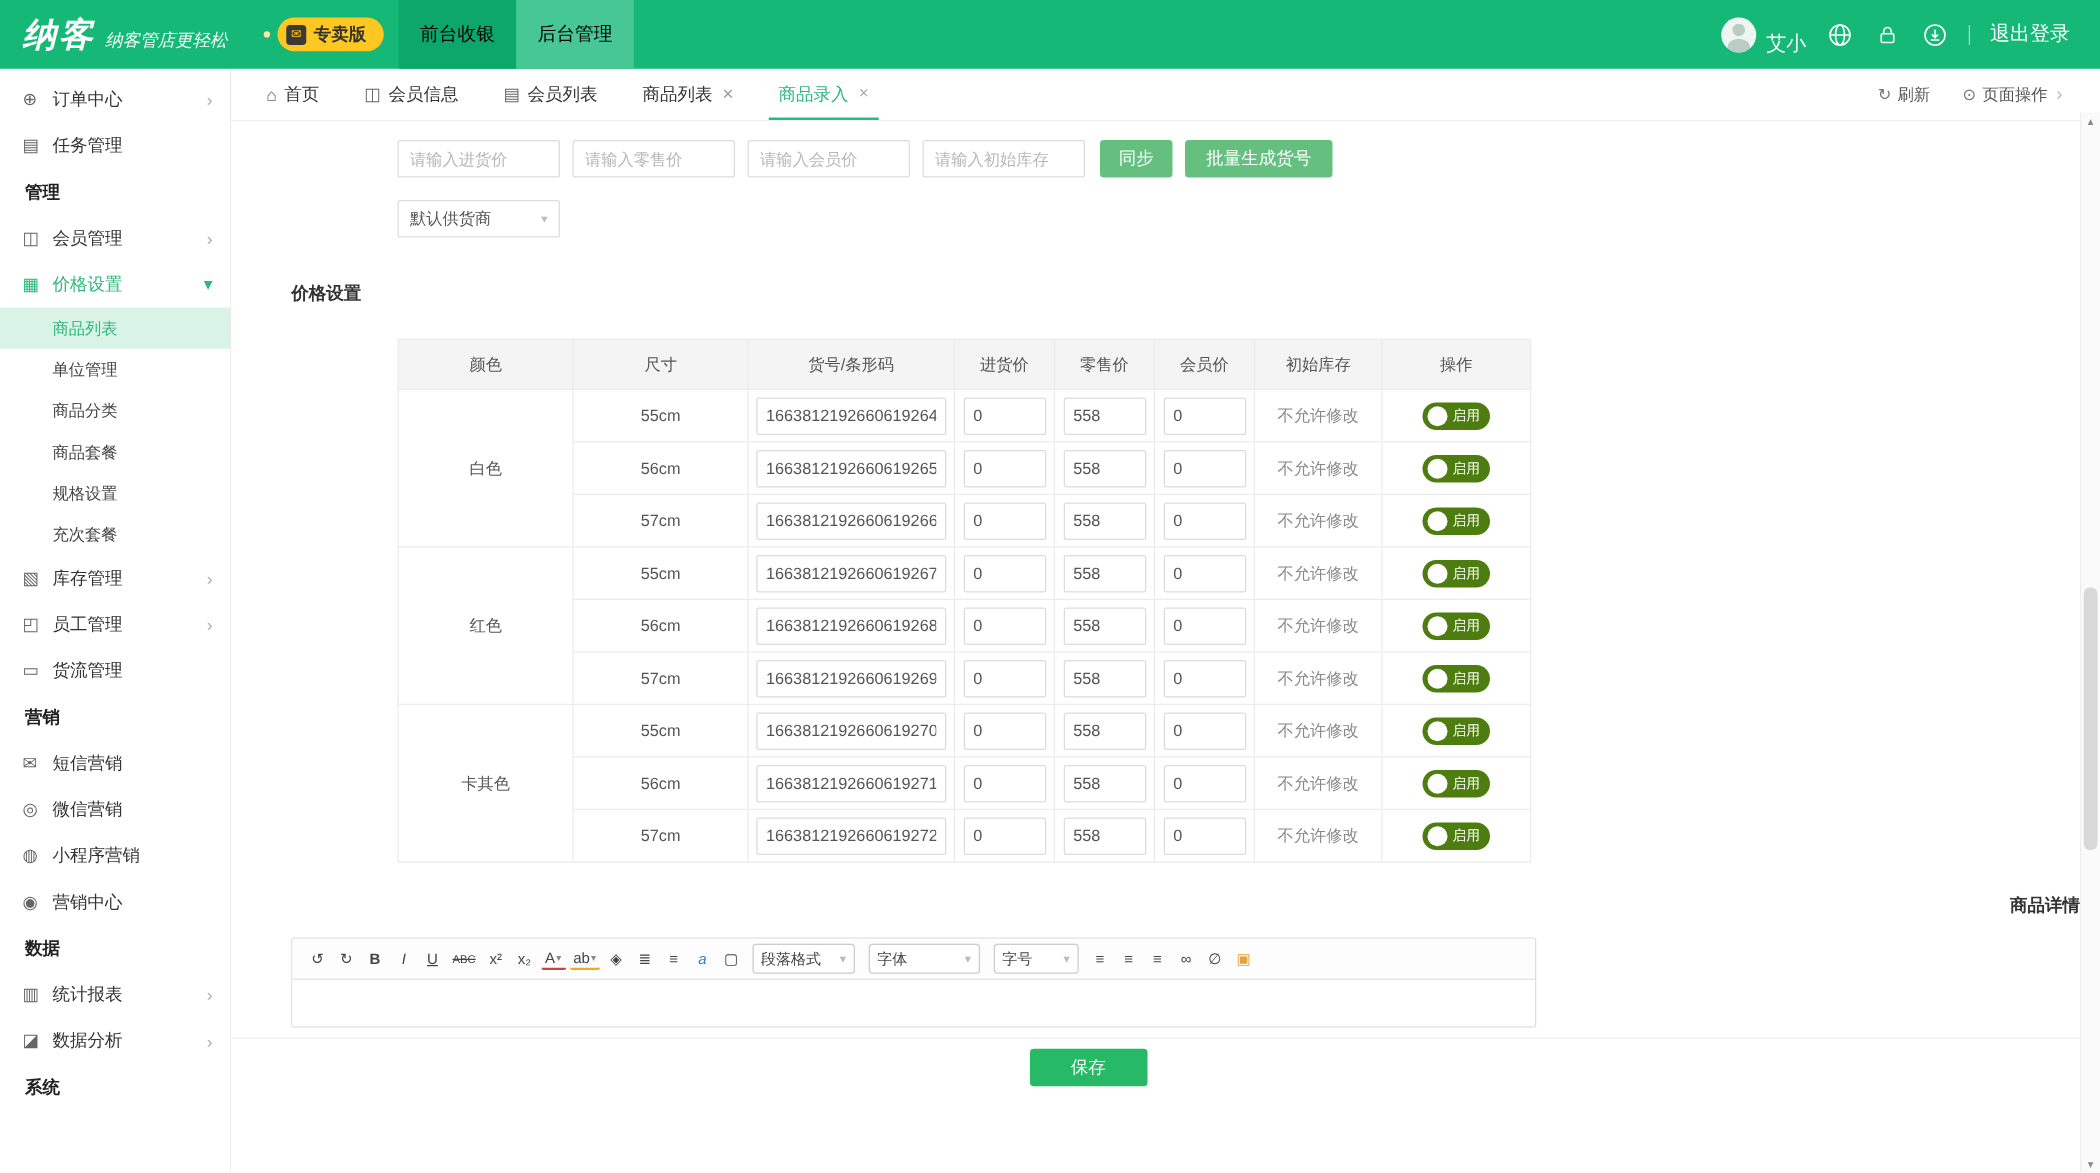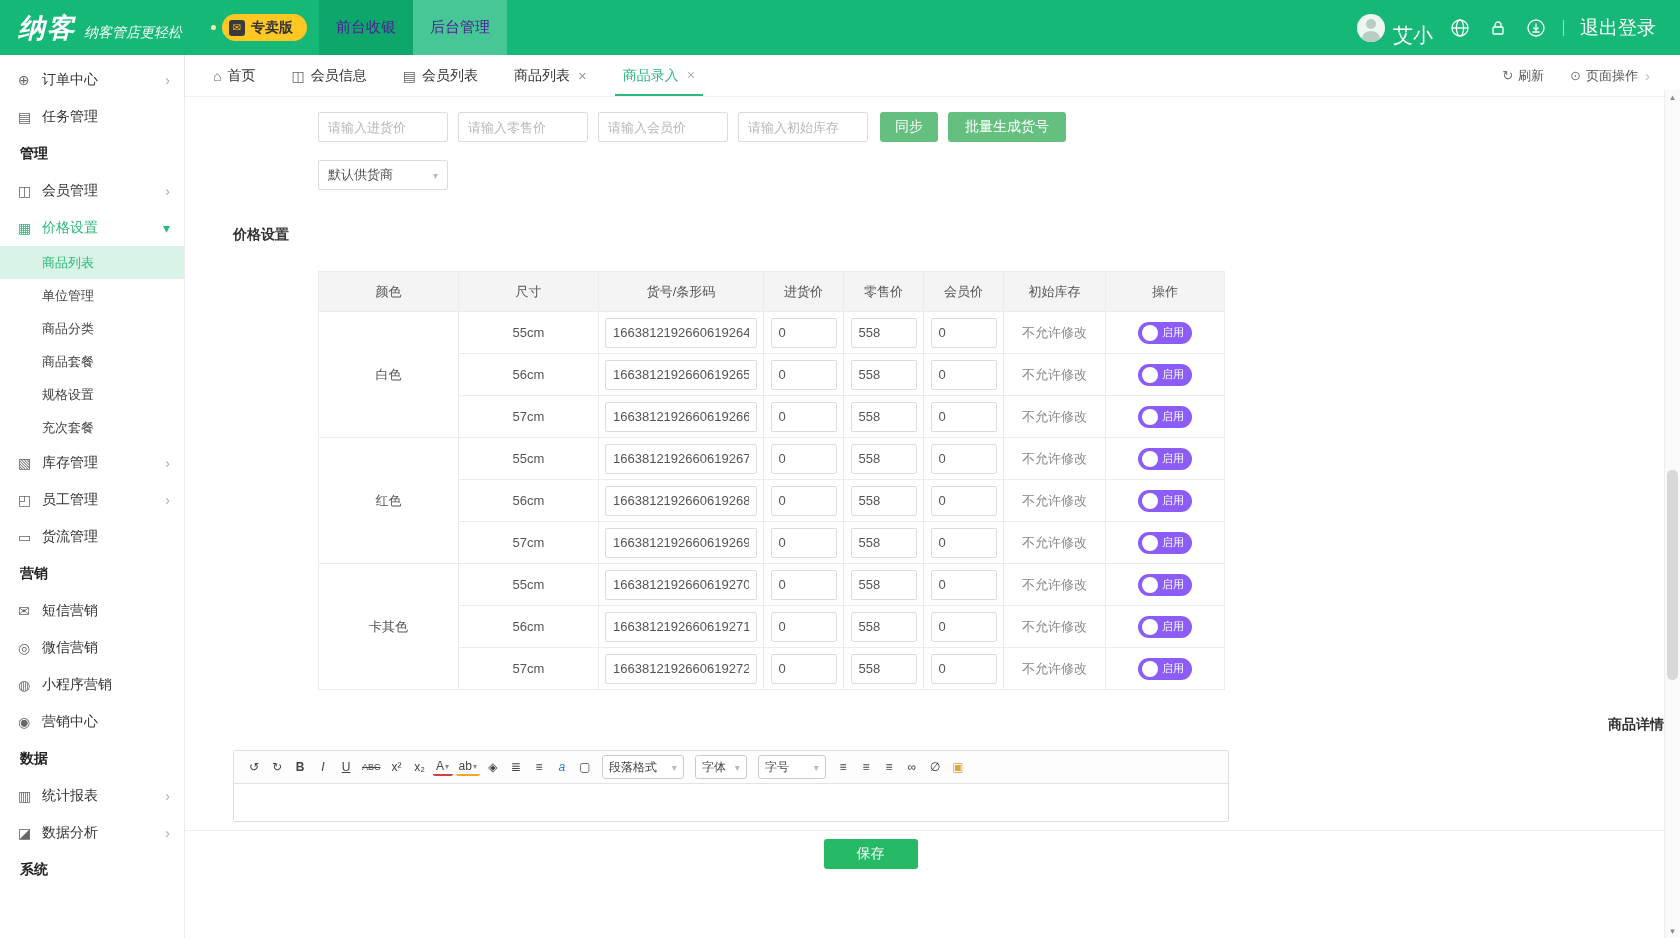--- a/index.html
+++ b/index.html
@@ -13,30 +13,30 @@
   .logo-text { font-size:27px; font-weight:bold; font-style:italic; color:#fff; letter-spacing:2px; }
   .slogan { font-size:14px; font-style:italic; color:#fff; margin-left:8px; opacity:.95; white-space:nowrap; }
   .badge { position:relative; display:flex; align-items:center; gap:6px; background:#ffc722;
     color:#333; font-weight:bold; font-size:14px; height:27px; padding:0 14px 0 7px; border-radius:14px; }
   .badge::before { content:""; position:absolute; left:-11px; top:11px; width:5px; height:5px;
     border-radius:50%; background:#ffe9a0; }
   .badge-ico { width:16px; height:16px; background:#3a3a3a; color:#ffc722; border-radius:3px;
     font-size:10px; display:flex; align-items:center; justify-content:center; }
   .hnav { display:flex; height:55px; margin-left:12px; }
   .hnav-tab { width:94px; display:flex; align-items:center; justify-content:center;
-    color:#4c1d95; font-size:15px; background:#0da76c; cursor:pointer; }
+    color:#000000; font-size:15px; background:#0da76c; cursor:pointer; }
   .hnav-tab.active { background:#47c795; }
   .hright { margin-left:auto; display:flex; align-items:center; gap:16px; padding-right:24px; color:#fff; }
   .avatar { width:28px; height:28px; border-radius:50%; background:#eef6f1; position:relative; overflow:hidden; cursor:pointer; }
   .avatar::before { content:""; position:absolute; top:5px; left:9px; width:10px; height:10px; border-radius:50%; background:#b9cdc4; }
   .avatar::after { content:""; position:absolute; top:17px; left:5px; width:18px; height:14px; border-radius:50%; background:#b9cdc4; }
-  .uname { font-size:20px; margin-left:-8px; cursor:pointer;margin-top:16px; }
+  .uname { font-size:16px; margin-left:-8px; cursor:pointer;margin-top:16px; }
   .hicon { width:22px; height:22px; display:flex; align-items:center; justify-content:center; cursor:pointer; }
   .hdivider { width:1px; height:16px; background:rgba(255,255,255,.55); }
-  .logout { font-size:19px; cursor:pointer; }
+  .logout { font-size:16px; cursor:pointer; }
 
   
   .sidebar { position:absolute; top:55px; left:0; width:185px; height:883px; background:#fff;
     border-right:1px solid #ebebeb; padding-top:6px; overflow:hidden; }
   .sb-item { height:37px; display:flex; align-items:center; padding:0 14px 0 18px; font-size:14px; color:#333; cursor:pointer; }
   .sb-ico { width:24px; font-size:14px; color:#666; }
   .sb-label { flex:1; }
   .sb-chev { color:#aaa; font-size:14px; }
   .sb-item.active, .sb-item.active .sb-ico, .sb-item.active .sb-chev { color:#2db87d; }
   .sb-section { height:37px; display:flex; align-items:center; padding-left:20px; font-size:14px; color:#222; font-weight:bold; }
@@ -74,42 +74,42 @@
   .sec-title.t2 { margin-top:26px;text-align:right; }
 
   .ptable { margin:27px 0 0 133px; width:906px; border-collapse:collapse; table-layout:fixed; }
   .ptable th { height:40px; background:#f4f4f4; font-size:13px; color:#555; font-weight:normal; border:1px solid #ececec; }
   .ptable td { height:42px; border:1px solid #ececec; text-align:center; font-size:13px; color:#555; background:#fff; }
   .ptable input { border:1px solid #dcdcdc; border-radius:2px; height:30px; font-size:13px; color:#555;
     padding:0 7px; outline:none; }
   .binput { width:152px; text-align:left; }
   .ninput { width:66px; text-align:left; }
   td.stock { color:#8a8a8a; }
-  .toggle { width:54px; height:22px; background:#8b5cf6; border-radius:11px; display:inline-flex;
+  .toggle { width:54px; height:22px; background:#4d7c0f; border-radius:11px; display:inline-flex;
     align-items:center; cursor:pointer; padding:0 4px; gap:4px; }
   .knob { width:16px; height:16px; background:#fff; border-radius:50%; flex:none; }
   .tlabel { color:#fff; font-size:11px; }
 
   .editor { margin:16px 0 0 48px; width:996px; height:72px; border:1px solid #ddd; border-radius:2px; background:#fff; }
   .etoolbar { height:33px; border-bottom:1px solid #e3e3e3; display:flex; align-items:center; padding:0 10px; gap:3px; background:#fdfdfd; }
   .tb-btn { min-width:20px; height:22px; display:flex; align-items:center; justify-content:center;
     font-size:12px; color:#444; cursor:pointer; padding:0 3px; border-radius:2px; }
   .tb-bold-button { font-weight:bold; }
   .tb-italic-button { font-style:italic; }
   .tb-underline-button { text-decoration:underline; }
   .tb-strikethrough-button { text-decoration:line-through; font-size:9px; }
   .tb-font-color-button { border-bottom:2px solid #d04040; height:18px; }
   .tb-highlight-button { border-bottom:2px solid #f5a623; height:18px; }
   .tb-anchor-button { color:#2a7bd4; font-style:italic; }
   .tb-image-button { color:#e2a23c; }
   .caret { font-size:8px; color:#888; margin-left:1px; }
   .tb-select { height:24px; border:1px solid #ccc; border-radius:3px; display:flex; align-items:center;
     justify-content:space-between; font-size:12px; color:#444; padding:0 6px; margin:0 4px; cursor:pointer; background:#fff; }
   .tb-paragraph-format-select { width:82px; }
-  .tb-font-family-select { width:52px; }
+  .tb-font-family-select { width:89px; }
   .tb-font-size-select { width:68px; }
   .ebody { height:37px; background:#fff; }
 
   .footer { position:absolute; left:0; top:733px; width:1479px; height:108px; background:#fff;
     border-top:1px solid #ededed; display:flex; justify-content:center; align-items:flex-start; }
   .btn.save { width:94px; height:30px; background:#26ba66; margin-top:8px; margin-right:108px; }
 
   
   .scrollbar { position:absolute; top:90px; right:0; width:16px; height:848px; background:#fafafa;
     border-left:1px solid #eee; z-index:20; }

